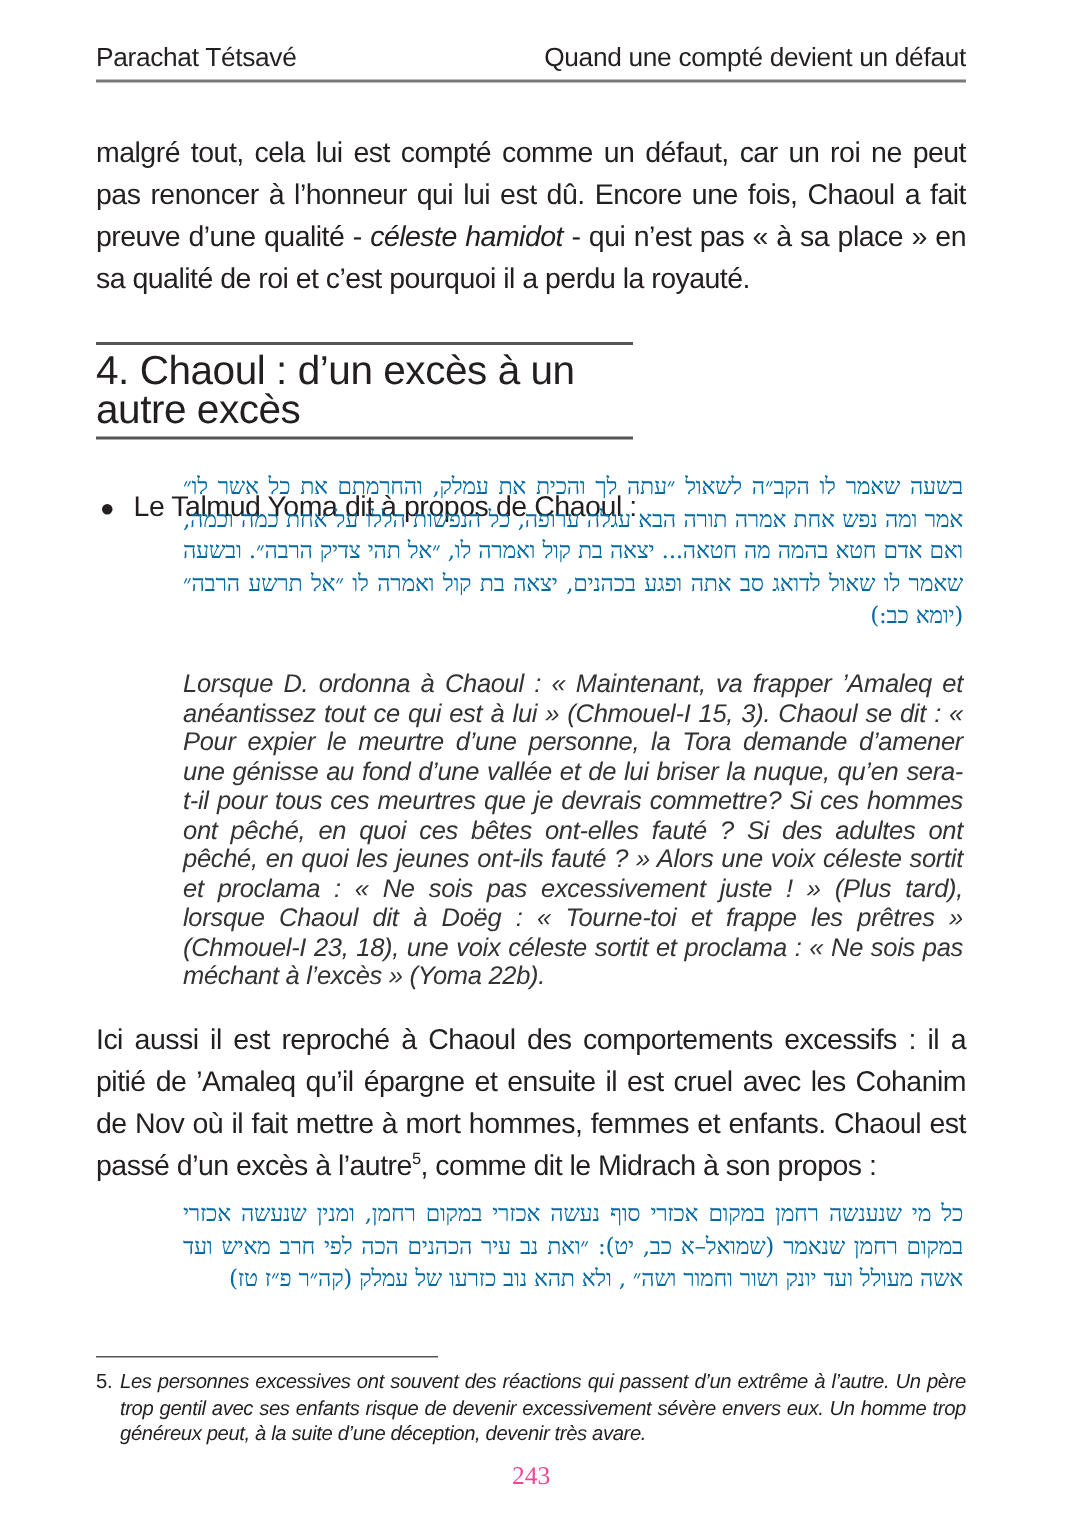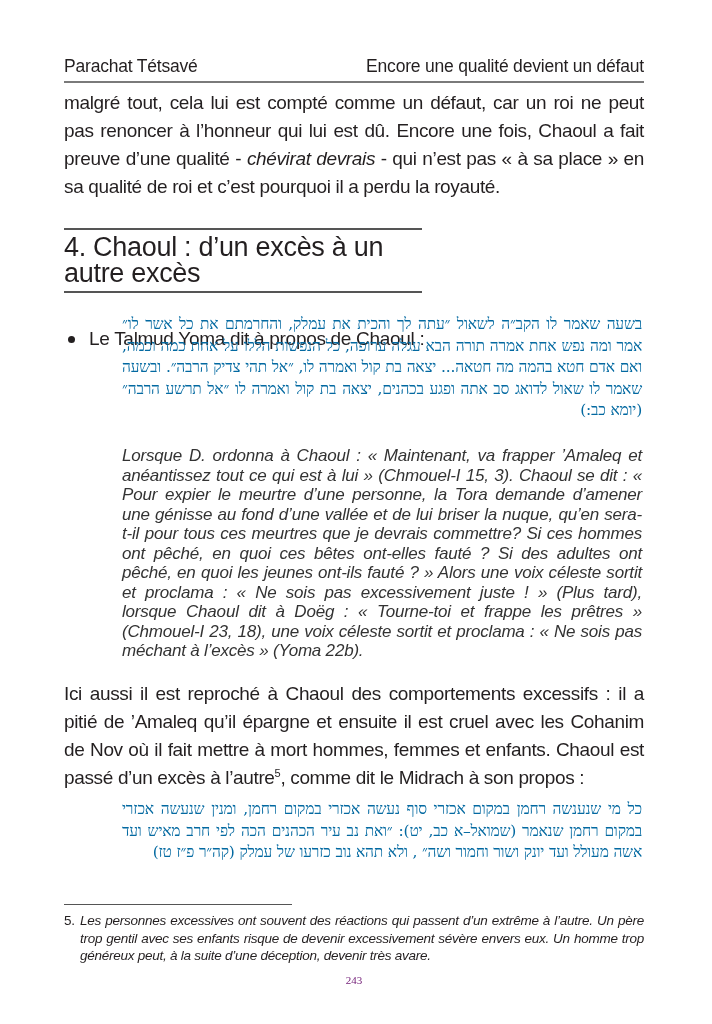--- a/index.html
+++ b/index.html
@@ -2,21 +2,21 @@
 <html><head>
   <meta charset="utf-8">
   <style>
     html, body { margin: 0; padding: 0; background: #ffffff; }
     body {
       width: 712px; height: 1024px; position: relative; overflow: hidden;
       font-family: "Liberation Sans", sans-serif; color: #231f20;
     }
     .page { position: absolute; left: 64px; top: 0; width: 580px; }
     .running-header {
-      position: absolute; top: 56px; left: 0; width: 580px;
+      position: absolute; top: 28px; left: 0; width: 580px;
       display: flex; justify-content: space-between; align-items: flex-end;
       font-size: 17.5px; letter-spacing: -0.2px; color: #231f20;
       padding-bottom: 4px; border-bottom: 2px solid #7a7a7a;
     }
     .body-text {
       position: absolute; left: 0; width: 580px;
       font-size: 19px; line-height: 28px; text-align: justify; letter-spacing: -0.35px;
     }
     .p1 { top: 89px; }
     .p1 em { font-style: italic; }
@@ -53,35 +53,35 @@
     }
     .footnote {
       position: absolute; top: 912px; left: 0; width: 580px;
       font-size: 13.5px; line-height: 17.5px; text-align: justify; letter-spacing: -0.25px;
       color: #231f20;
     }
     .footnote .fn-num { display: inline-block; width: 16px; }
     .footnote .fn-body { display: block; padding-left: 16px; margin-top: -17.5px; text-indent: 0; font-style: italic; }
     .page-number {
       position: absolute; top: 974px; left: 0; width: 580px; text-align: center;
-      font-family: "Liberation Serif", serif; font-size: 11px; color: #701a75;
+      font-family: "Liberation Serif", serif; font-size: 17px; color: #ec4899;
     }
   </style>
 </head>
 <body>
 
 <div class="page">
 
   <div class="running-header">
     <span>Parachat Tétsavé</span>
-    <span>Encore une qualité devient un défaut</span>
+    <span>Quand une compté devient un défaut</span>
   </div>
 
   <p class="body-text p1" style="margin:0;">
-    <span>malgré tout, cela lui est compté comme un défaut, car un roi ne peut pas renoncer à l’honneur qui lui est dû. Encore une fois, Chaoul a fait preuve d’une qualité - </span><em>chévirat devrais</em><span> - qui n’est pas « à sa place » en sa qualité de roi et c’est pourquoi il a perdu la royauté.</span>
+    <span>malgré tout, cela lui est compté comme un défaut, car un roi ne peut pas renoncer à l’honneur qui lui est dû. Encore une fois, Chaoul a fait preuve d’une qualité - </span><em>céleste hamidot</em><span> - qui n’est pas « à sa place » en sa qualité de roi et c’est pourquoi il a perdu la royauté.</span>
   </p>
 
   <h2 class="section-heading">4. Chaoul : d’un excès à un autre excès</h2>
 
   <div class="bullet-line">
     <span class="bullet-dot"></span>
     <span>Le Talmud Yoma dit à propos de Chaoul :</span>
   </div>
 
   <div class="hebrew heb1" lang="he">בשעה שאמר לו הקב״ה לשאול ״עתה לך והכית את עמלק, והחרמתם את כל אשר לו״ אמר ומה נפש אחת אמרה תורה הבא עגלה ערופה, כל הנפשות הללו על אחת כמה וכמה, ואם אדם חטא בהמה מה חטאה... יצאה בת קול ואמרה לו, ״אל תהי צדיק הרבה״. ובשעה שאמר לו שאול לדואג סב אתה ופגע בכהנים, יצאה בת קול ואמרה לו ״אל תרשע הרבה״ (יומא כב:)</div>

